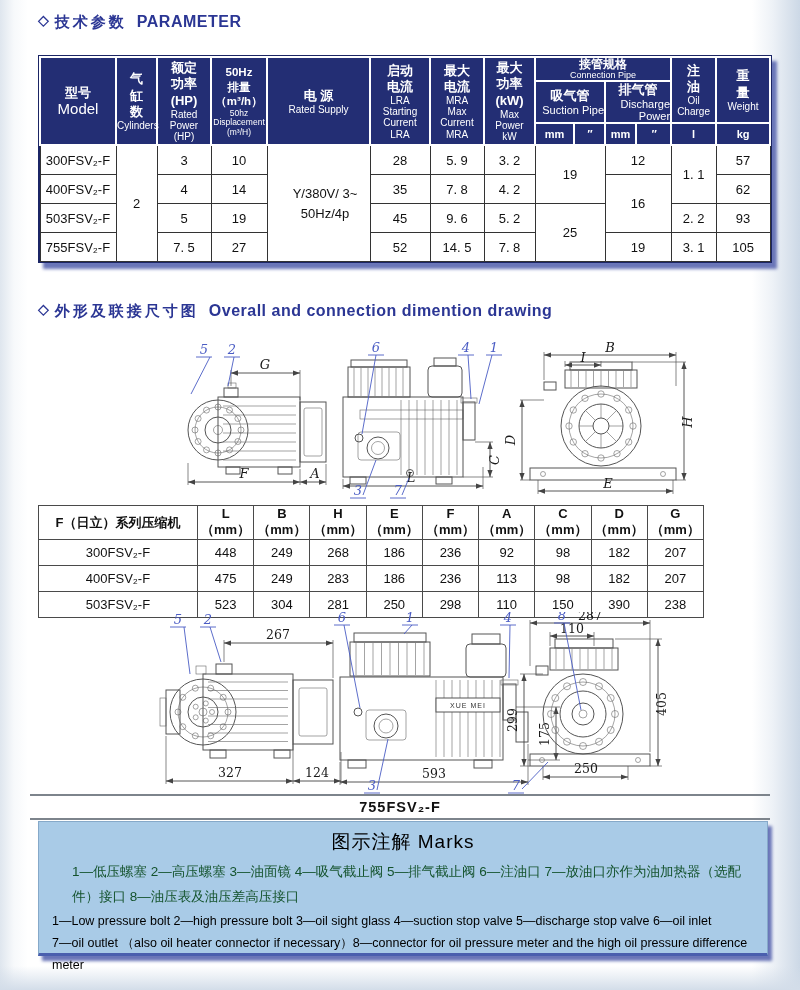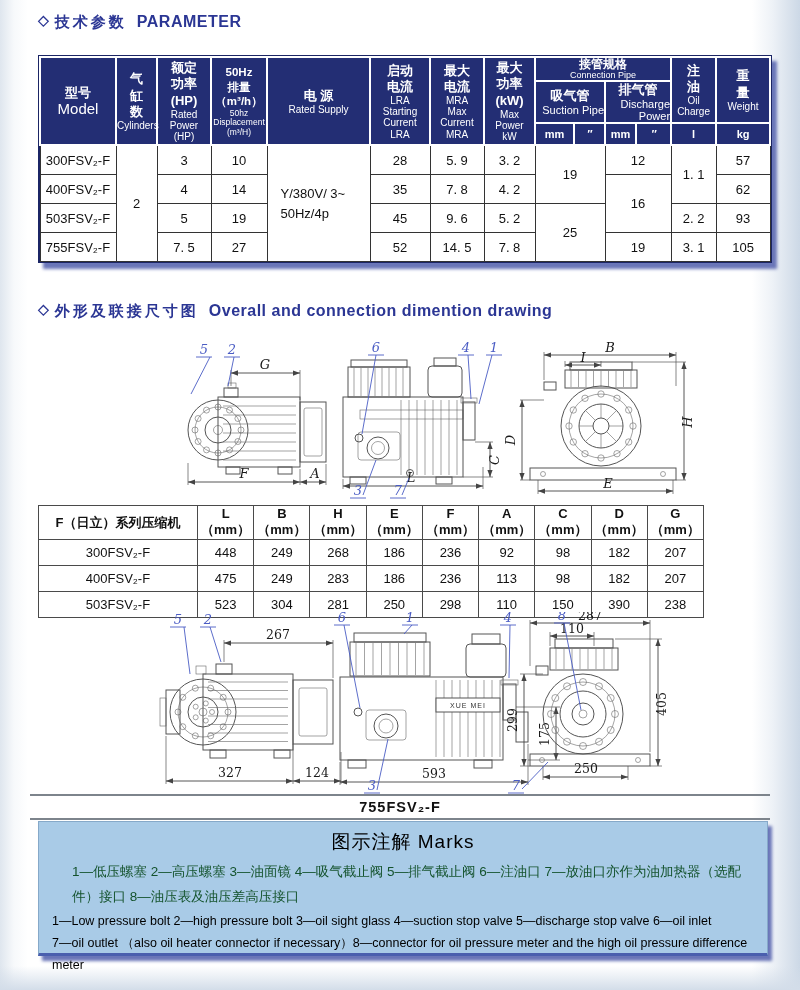--- a/index.html
+++ b/index.html
@@ -27,21 +27,21 @@
   .ptable .en-lg{font-size:15px;font-weight:normal;}
   .ptable .cp .zh{font-size:12px;line-height:1.05;}
   .ptable .cp .en{font-size:9px;line-height:1;}
   .ptable .h2 .en{font-size:11px;text-align:right;}
   .ptable .disp .zh{font-size:11.5px;}
   .ptable .disp .en{font-size:8.5px;}
   .ptable tr.h3 th{font-size:11px;}
   .ptable th.in{font-style:italic;font-size:12px;}
   .ptable td{background:#fff;border:1px solid #333;text-align:center;
     font-size:13px;height:28px;color:#111;padding:0;}
-  .ptable td.supply{text-align:left;padding-left:13px;white-space:pre-line;line-height:1.55;}
+  .ptable td.supply{text-align:center;padding-left:13px;white-space:pre-line;line-height:1.55;}
   
   table.dtable{position:absolute;top:505px;left:38px;border-collapse:collapse;
     table-layout:fixed;width:666px;}
   .dtable th,.dtable td{border:1px solid #4a4a4a;text-align:center;font-size:13px;
     height:25px;color:#111;padding:0;background:transparent;}
   .dtable th{font-weight:bold;}
   .dtable td{font-weight:normal;}
   
   .dwg{position:absolute;left:38px;}
   #dwg1{top:342px;} #dwg2{top:612px;}

